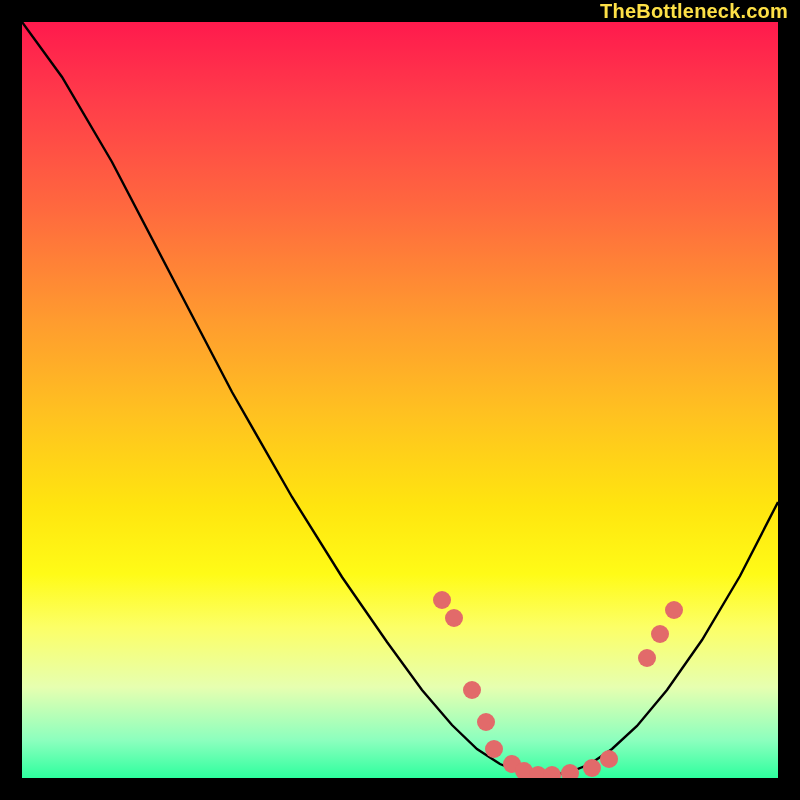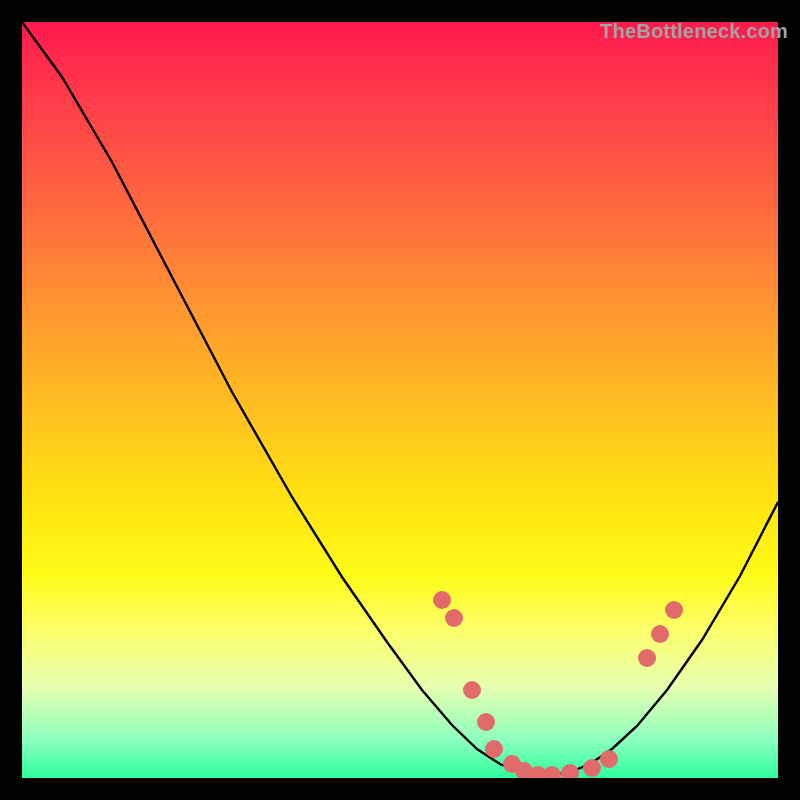--- a/index.html
+++ b/index.html
@@ -25,26 +25,26 @@
       #ffe50f 64%,
       #fffb17 73%,
       #fcff66 80%,
       #e6ffb0 88%,
       #8cffbe 95%,
       #2eff9e 100%
     );
   }
   .watermark {
     position: absolute;
-    top: 20px;
+    top: 0;
     right: 12px;
     font-family: Arial, Helvetica, sans-serif;
     font-size: 20px;
     font-weight: 600;
-    color: #a3a3a3;
+    color: #fde047;
     letter-spacing: 0.2px;
   }
   svg {
     position: absolute;
     left: 0;
     top: 0;
   }
 </style>
 </head>
 <body>

